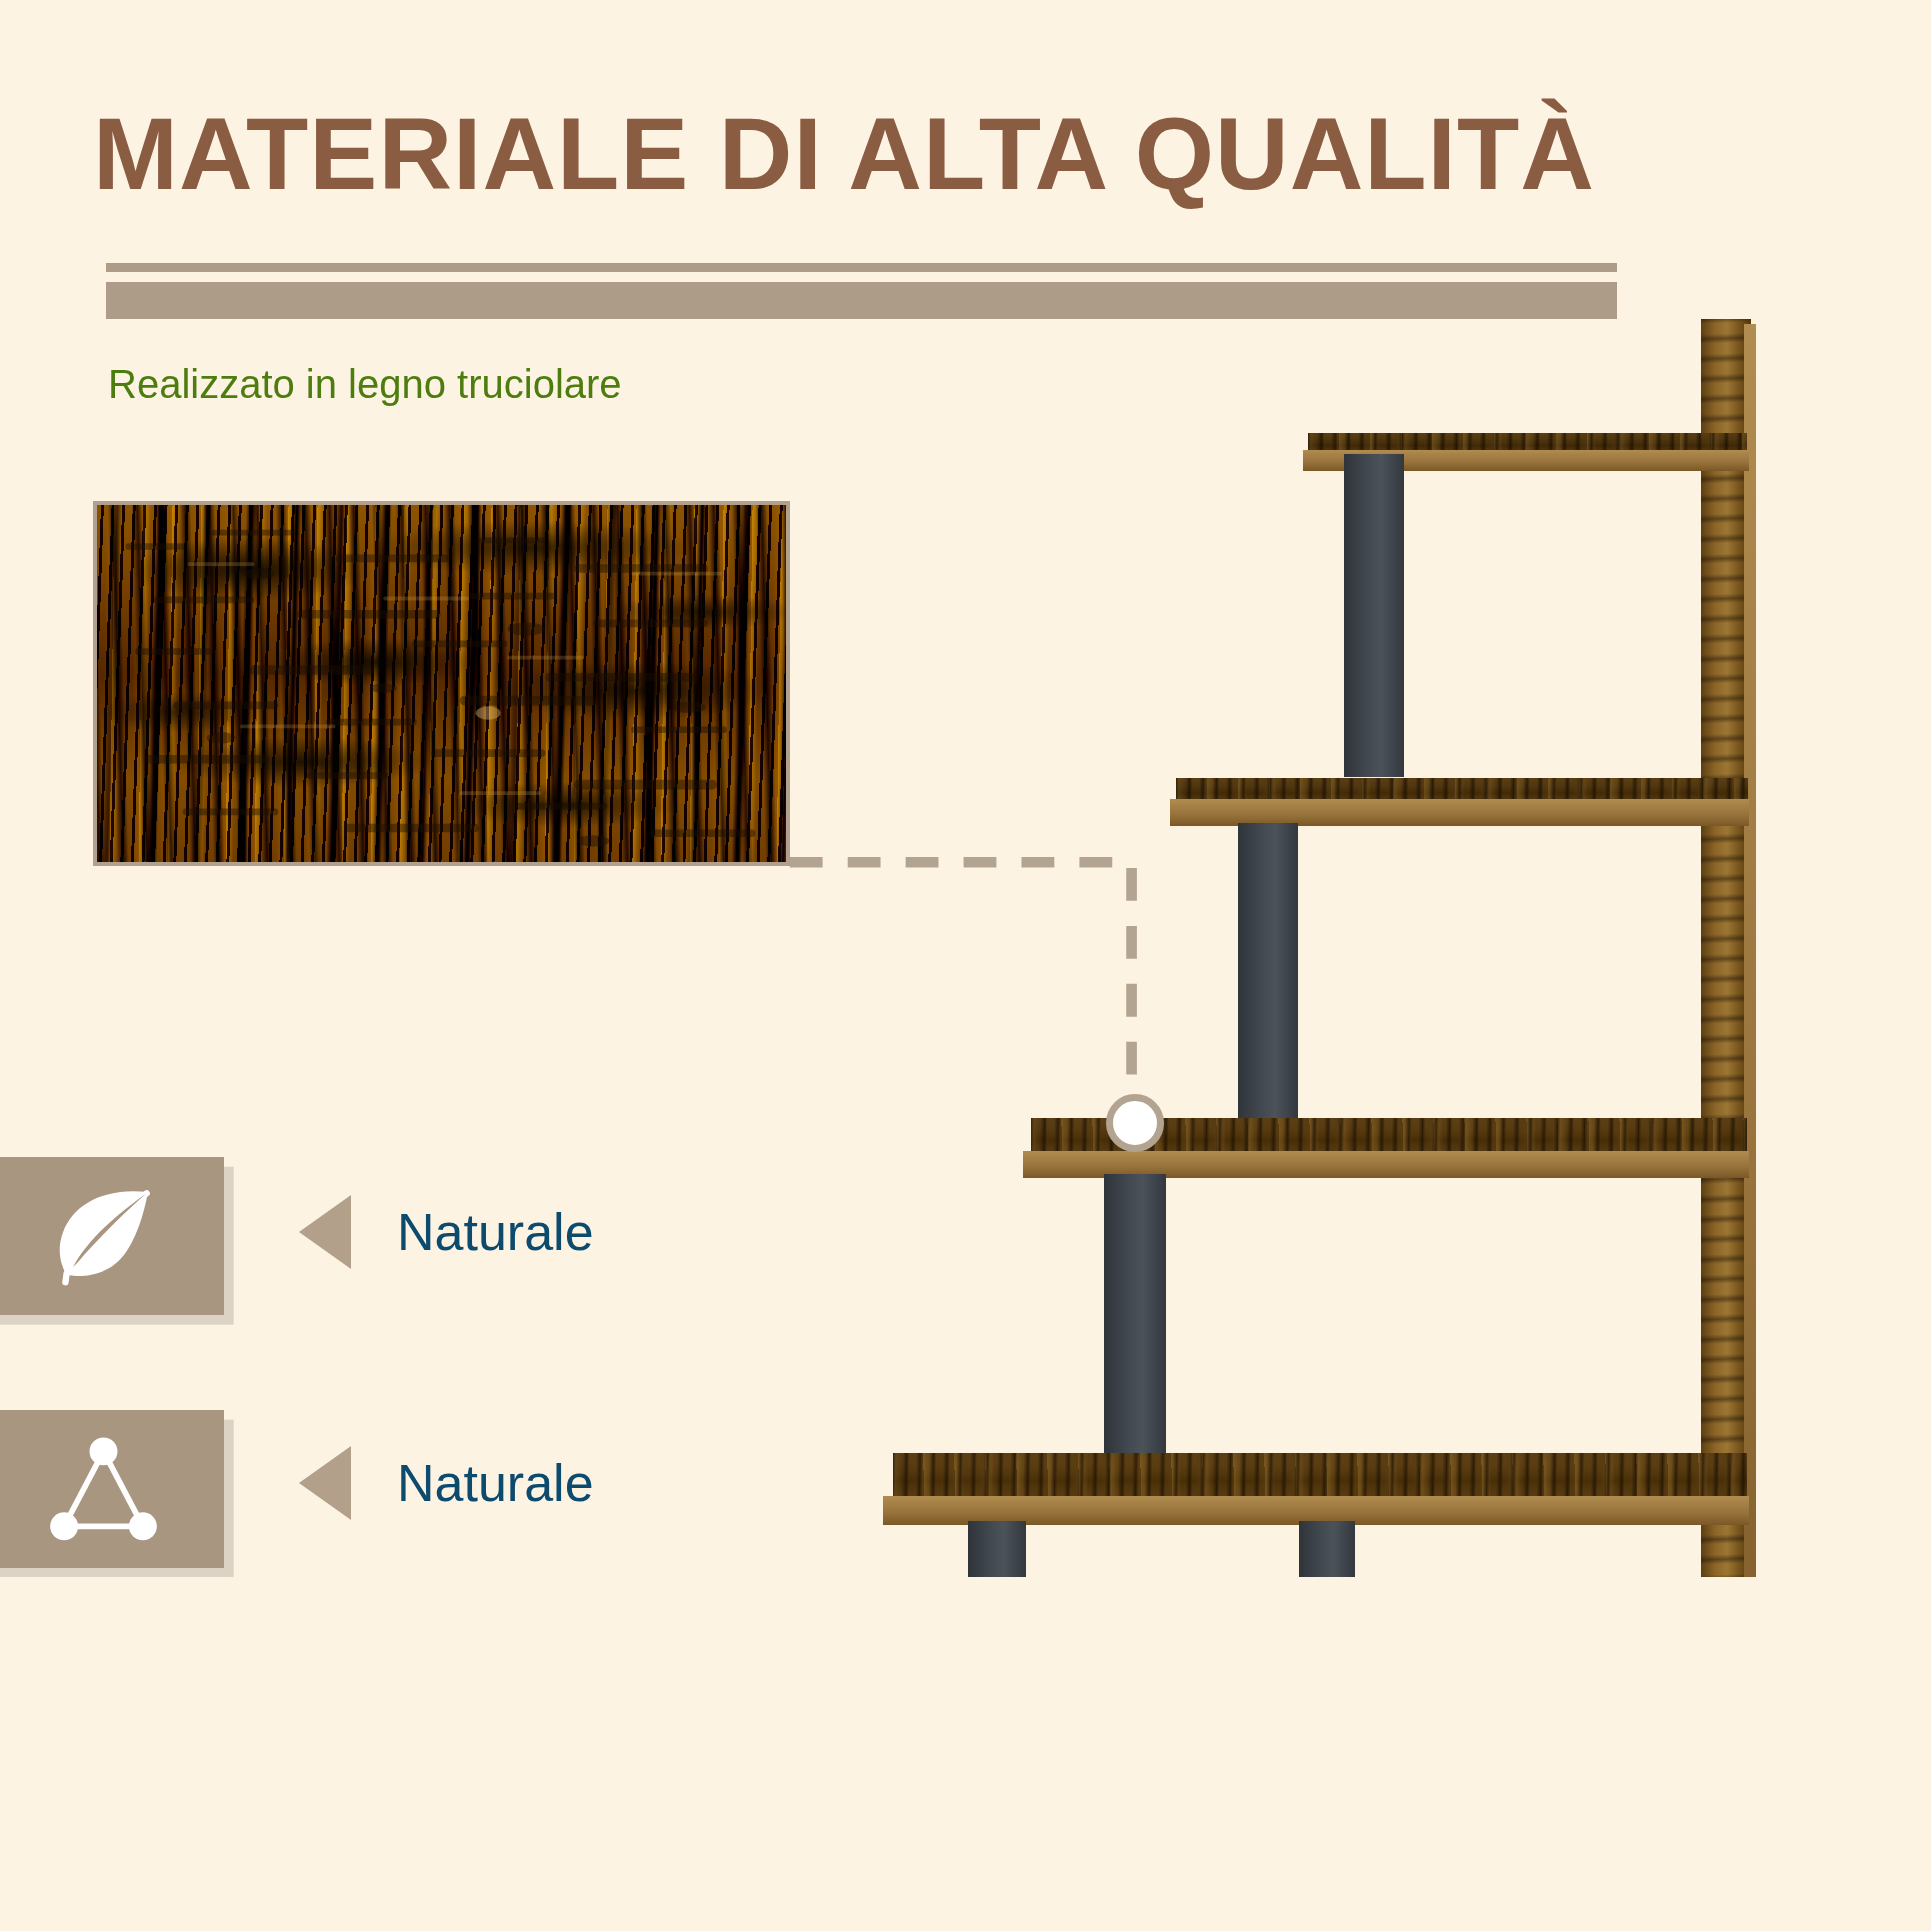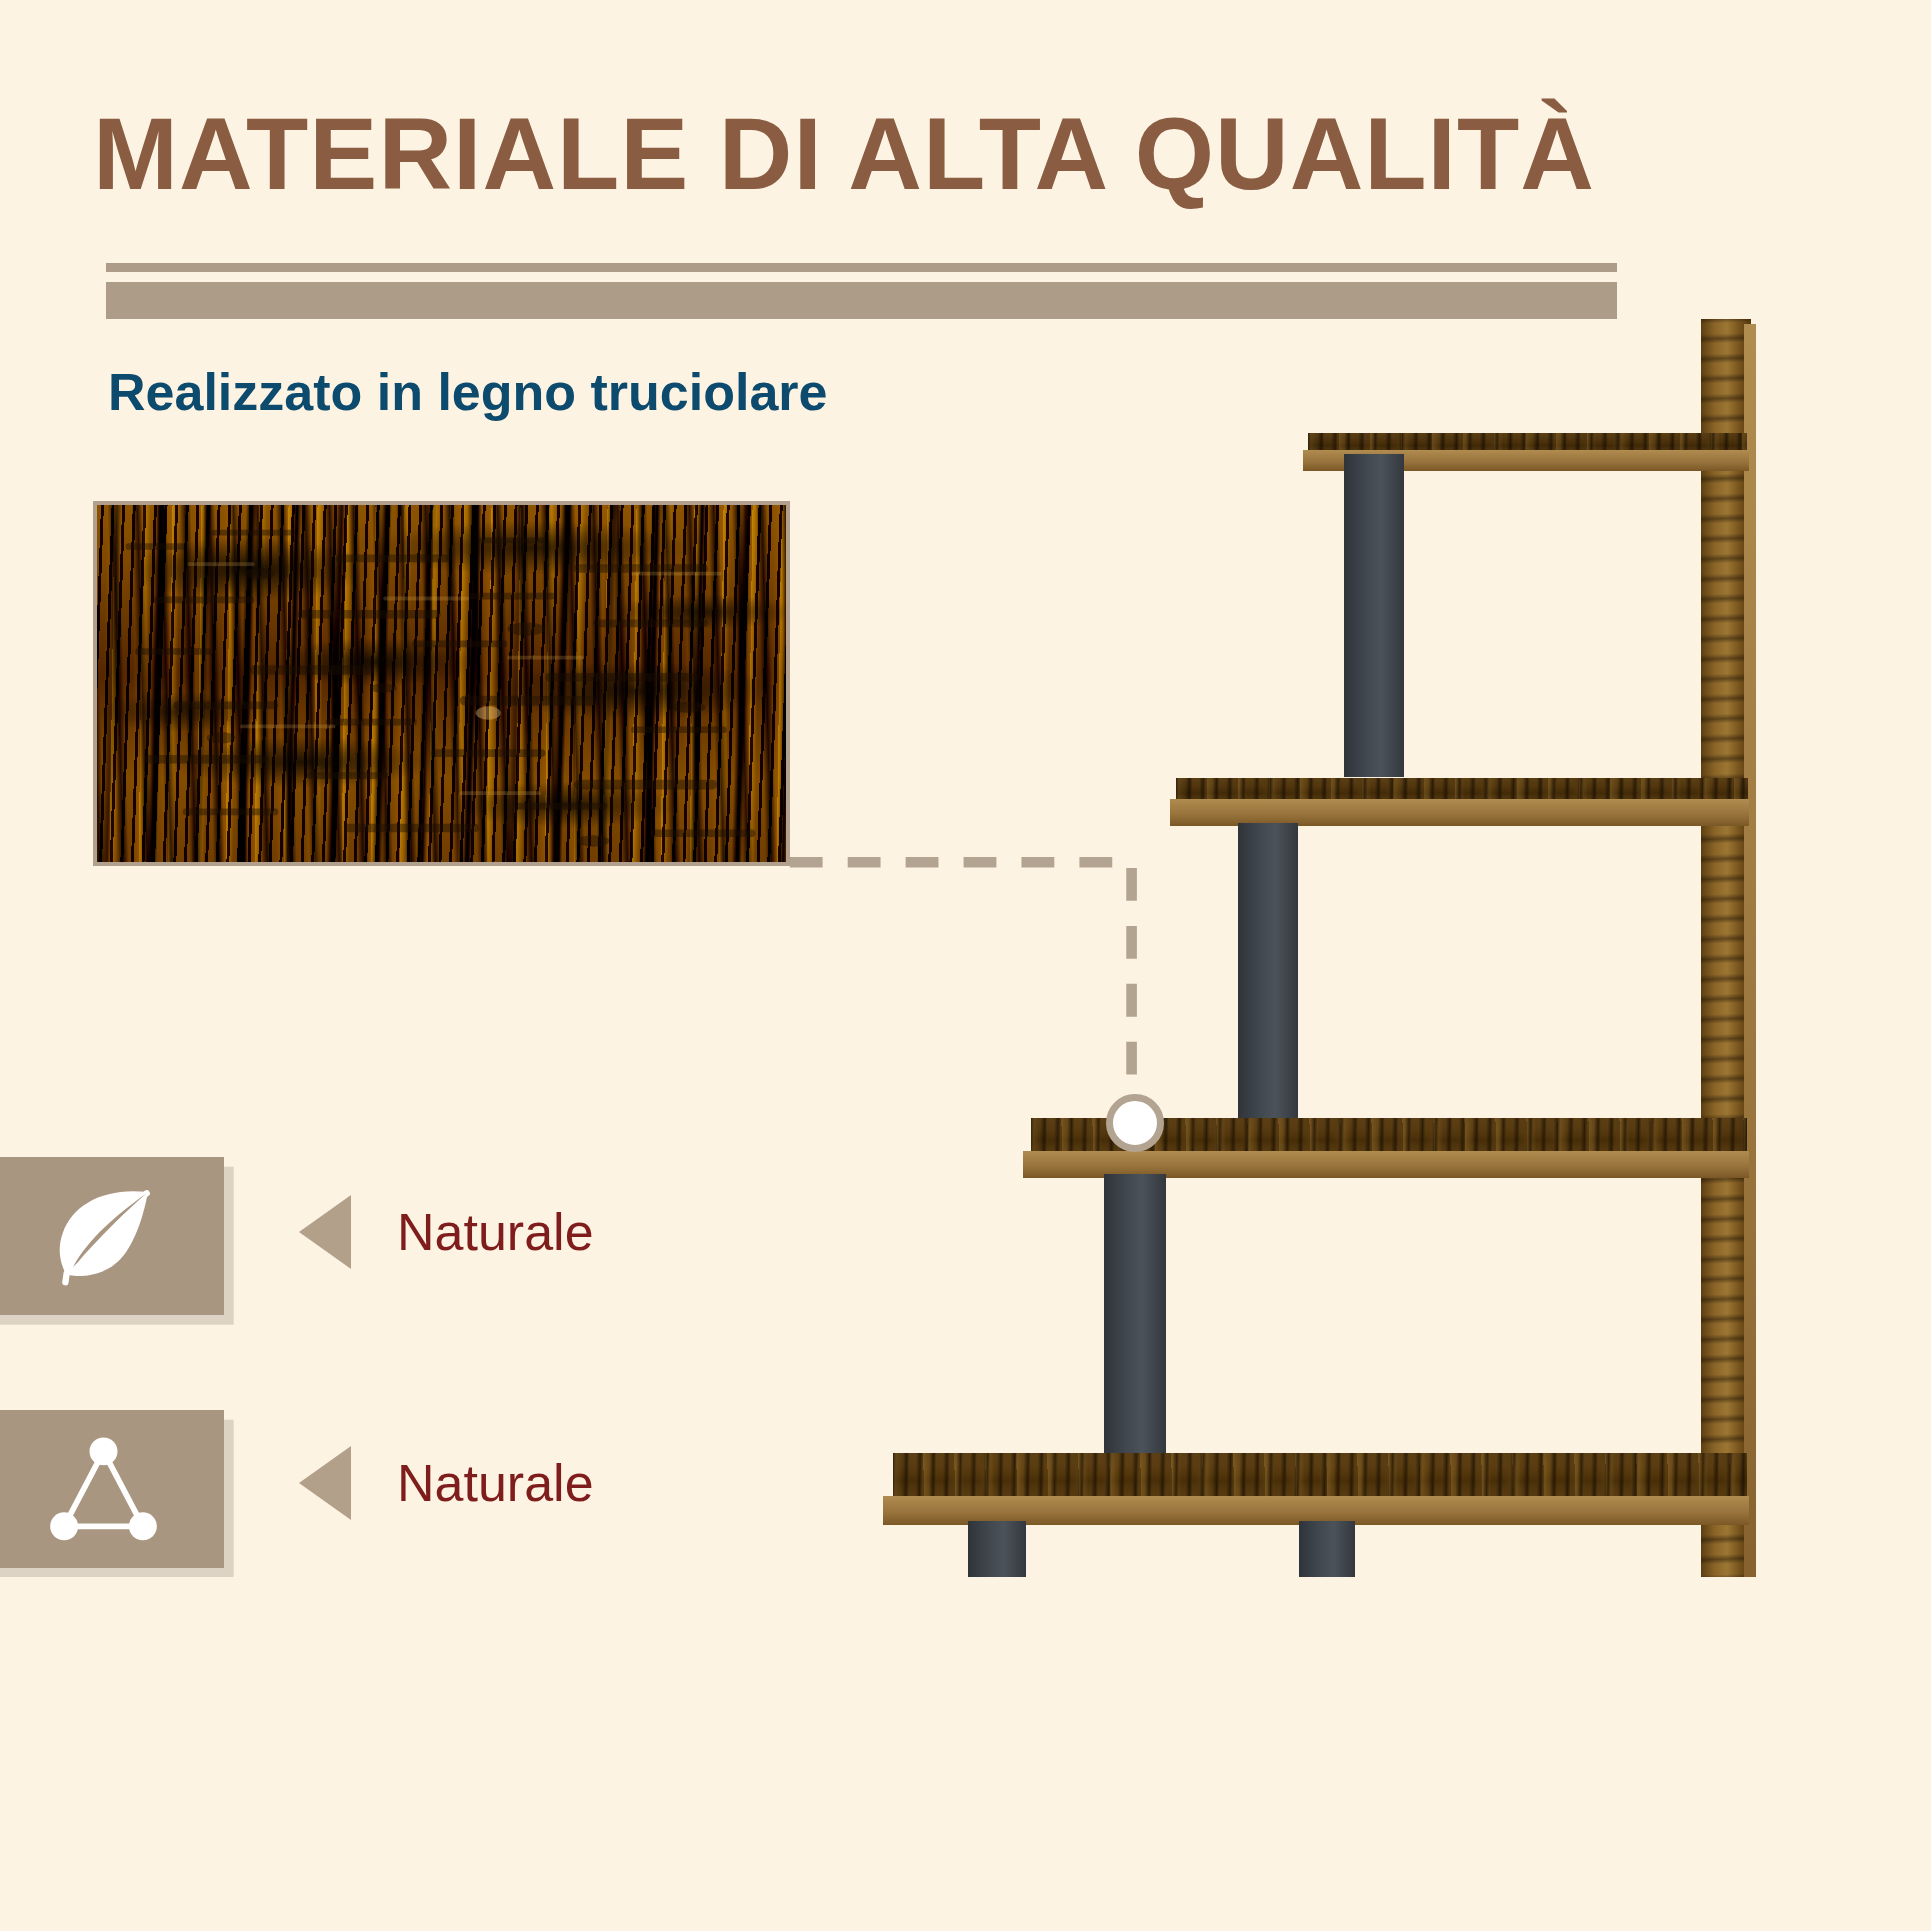--- a/index.html
+++ b/index.html
@@ -15,21 +15,21 @@
   
   .title{
     position:absolute;left:93px;top:101px;
     font-size:102px;font-weight:bold;letter-spacing:1px;
     color:#8a5c42;line-height:1.05;white-space:nowrap;
   }
   .rule-thin{position:absolute;left:106px;top:263px;width:1511px;height:8.7px;background:#ad9c87;}
   .rule-thick{position:absolute;left:106px;top:282px;width:1511px;height:37px;background:#ad9c87;}
   .subtitle{
     position:absolute;left:108px;top:362px;
-    font-size:52px;color:#0c4a6e;font-weight:700;white-space:nowrap;
+    font-size:40px;color:#4d7c0f;font-weight:400;white-space:nowrap;
   }
 
   
   .swatch{
     position:absolute;left:93px;top:501px;width:697px;height:365px;
     border:4.8px solid #b0a08d;box-sizing:border-box;overflow:hidden;
     background:#6b4a1d;
   }
   .swatch .grain{
     position:absolute;inset:-10%;
@@ -71,21 +71,21 @@
   .badge-leaf{left:-17.4px;top:1157px;}
   .badge-tri{left:-17.4px;top:1410px;}
 
   .arrow-row{position:absolute;display:flex;align-items:center;gap:46px;}
   .arrow-natural{left:299px;top:1195px;}
   .arrow-robust{left:299px;top:1446px;}
   .tri-left{
     width:0;height:0;border-top:37px solid transparent;border-bottom:37px solid transparent;
     border-right:52px solid #b3a08a;
   }
-  .feat-label{font-size:52px;color:#7f1d1d;white-space:nowrap;}
+  .feat-label{font-size:52px;color:#0c4a6e;white-space:nowrap;}
 
   
   .shelf-unit{position:absolute;left:0;top:0;width:1931px;height:1931px;}
   .wood{
     position:absolute;
     background:
       repeating-linear-gradient(91deg, rgba(25,14,4,.5) 0px, rgba(25,14,4,0) 3.9px, rgba(0,0,0,0) 11.6px, rgba(25,14,4,.45) 15.4px),
       repeating-linear-gradient(89deg, rgba(200,155,70,.38) 0px, rgba(200,155,70,0) 8.7px, rgba(0,0,0,0) 25px, rgba(120,82,28,.42) 32px),
       linear-gradient(180deg,#7e5a23 0%,#8d6628 18%,#624314 52%,#7d5a22 80%,#6d4c19 100%);
     box-shadow:inset 0 0 23px rgba(0,0,0,.35);

